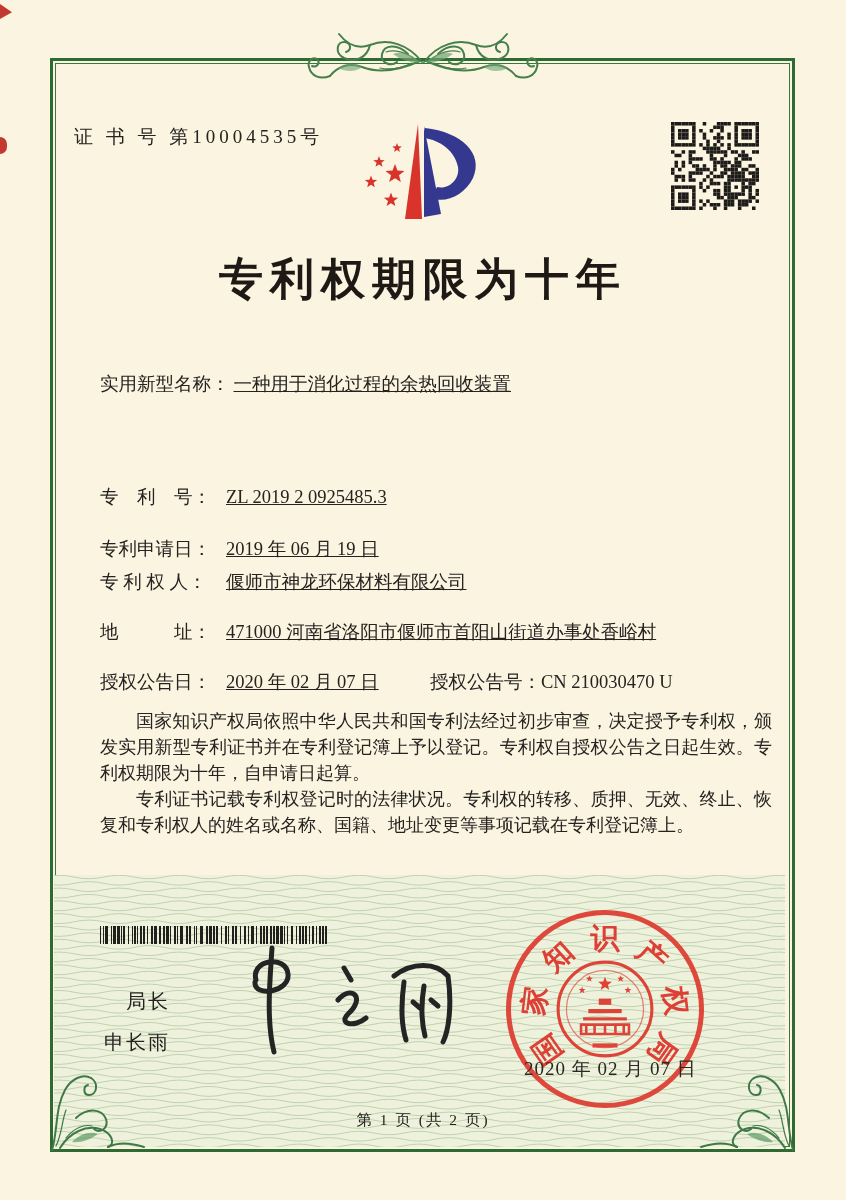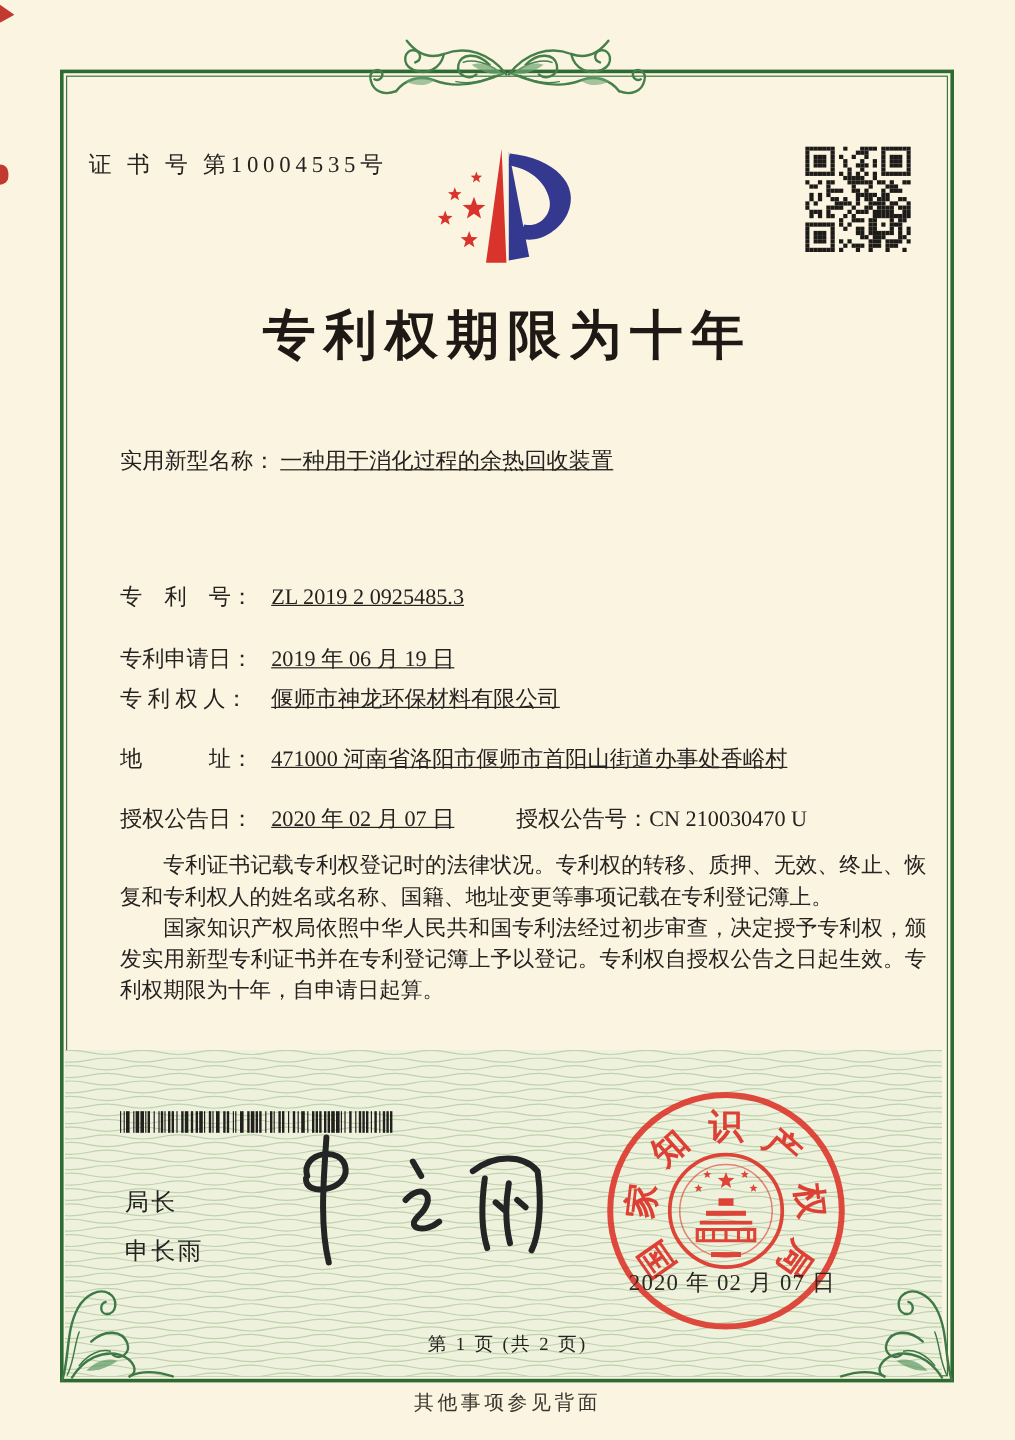--- a/index.html
+++ b/index.html
@@ -60,21 +60,21 @@
   .body-text{
     position:absolute;left:100px;top:708px;width:672px;
     font-size:18px;line-height:26px;text-align:justify;z-index:3;
   }
   .body-text p{margin:0;text-indent:2em;}
   
   .barcode{position:absolute;left:100px;top:926px;width:228px;height:18px;display:flex;z-index:3;}
   .barcode i{display:block;height:100%;}
   .barcode i.b{background:#21201d;}
   .signer{position:absolute;left:104px;top:988px;font-size:20px;z-index:3;}
-  .signer div{margin-bottom:14px;letter-spacing:2px;}
+  .signer div{margin-bottom:14px;letter-spacing:2px;text-align:right;}
   .signature{position:absolute;left:228px;top:942px;z-index:3;}
   .seal{
     position:absolute;left:506px;top:910px;width:188px;height:188px;
     border:5px solid rgba(221,54,43,.9);border-radius:50%;
     z-index:4;
   }
   .seal .seal-char{
     position:absolute;left:50%;top:50%;
     font-size:29px;font-weight:bold;color:rgba(221,54,43,.95);
     z-index:2;
@@ -537,22 +537,22 @@
   </div>
   <div class="field-row" style="top:619px">
     <span class="lbl">地　　　址：</span><span class="val">471000 河南省洛阳市偃师市首阳山街道办事处香峪村</span>
   </div>
   <div class="field-row" style="top:669px">
     <span class="lbl">授权公告日：</span><span class="val">2020 年 02 月 07 日</span>
     <span class="grant-no"><span>授权公告号：</span><span>CN 210030470 U</span></span>
   </div>
 
   <div class="body-text">
+    <p>国家知识产权局依照中华人民共和国专利法经过初步审查，决定授予专利权，颁发实用新型专利证书并在专利登记簿上予以登记。专利权自授权公告之日起生效。专利权期限为十年，自申请日起算。</p>
     <p>专利证书记载专利权登记时的法律状况。专利权的转移、质押、无效、终止、恢复和专利权人的姓名或名称、国籍、地址变更等事项记载在专利登记簿上。</p>
-    <p>国家知识产权局依照中华人民共和国专利法经过初步审查，决定授予专利权，颁发实用新型专利证书并在专利登记簿上予以登记。专利权自授权公告之日起生效。专利权期限为十年，自申请日起算。</p>
   </div>
 
   <div class="barcode" id="barcode">
       <i class="b" style="width:1px"></i>
       <i class="s" style="width:2px"></i>
       <i class="b" style="width:1px"></i>
       <i class="s" style="width:1px"></i>
       <i class="b" style="width:3px"></i>
       <i class="s" style="width:3px"></i>
       <i class="b" style="width:1px"></i>
@@ -716,15 +716,14 @@
       <span class="seal-char" style="transform: translate(-50%, -50%) rotate(-83.3333deg) translateY(-70px);">家</span>
       <span class="seal-char" style="transform: translate(-50%, -50%) rotate(-41.6667deg) translateY(-70px);">知</span>
       <span class="seal-char" style="transform: translate(-50%, -50%) rotate(0deg) translateY(-70px);">识</span>
       <span class="seal-char" style="transform: translate(-50%, -50%) rotate(41.6667deg) translateY(-70px);">产</span>
       <span class="seal-char" style="transform: translate(-50%, -50%) rotate(83.3333deg) translateY(-70px);">权</span>
       <span class="seal-char" style="transform: translate(-50%, -50%) rotate(125deg) translateY(-70px);">局</span>
     </div>
   <div class="seal-date">2020 年 02 月 07 日</div>
 
   <div class="page-info">第 1 页 (共 2 页)</div>
-  <div class="back-note">其他事项参见背面</div>
 
 </div>
 
 </body></html>

